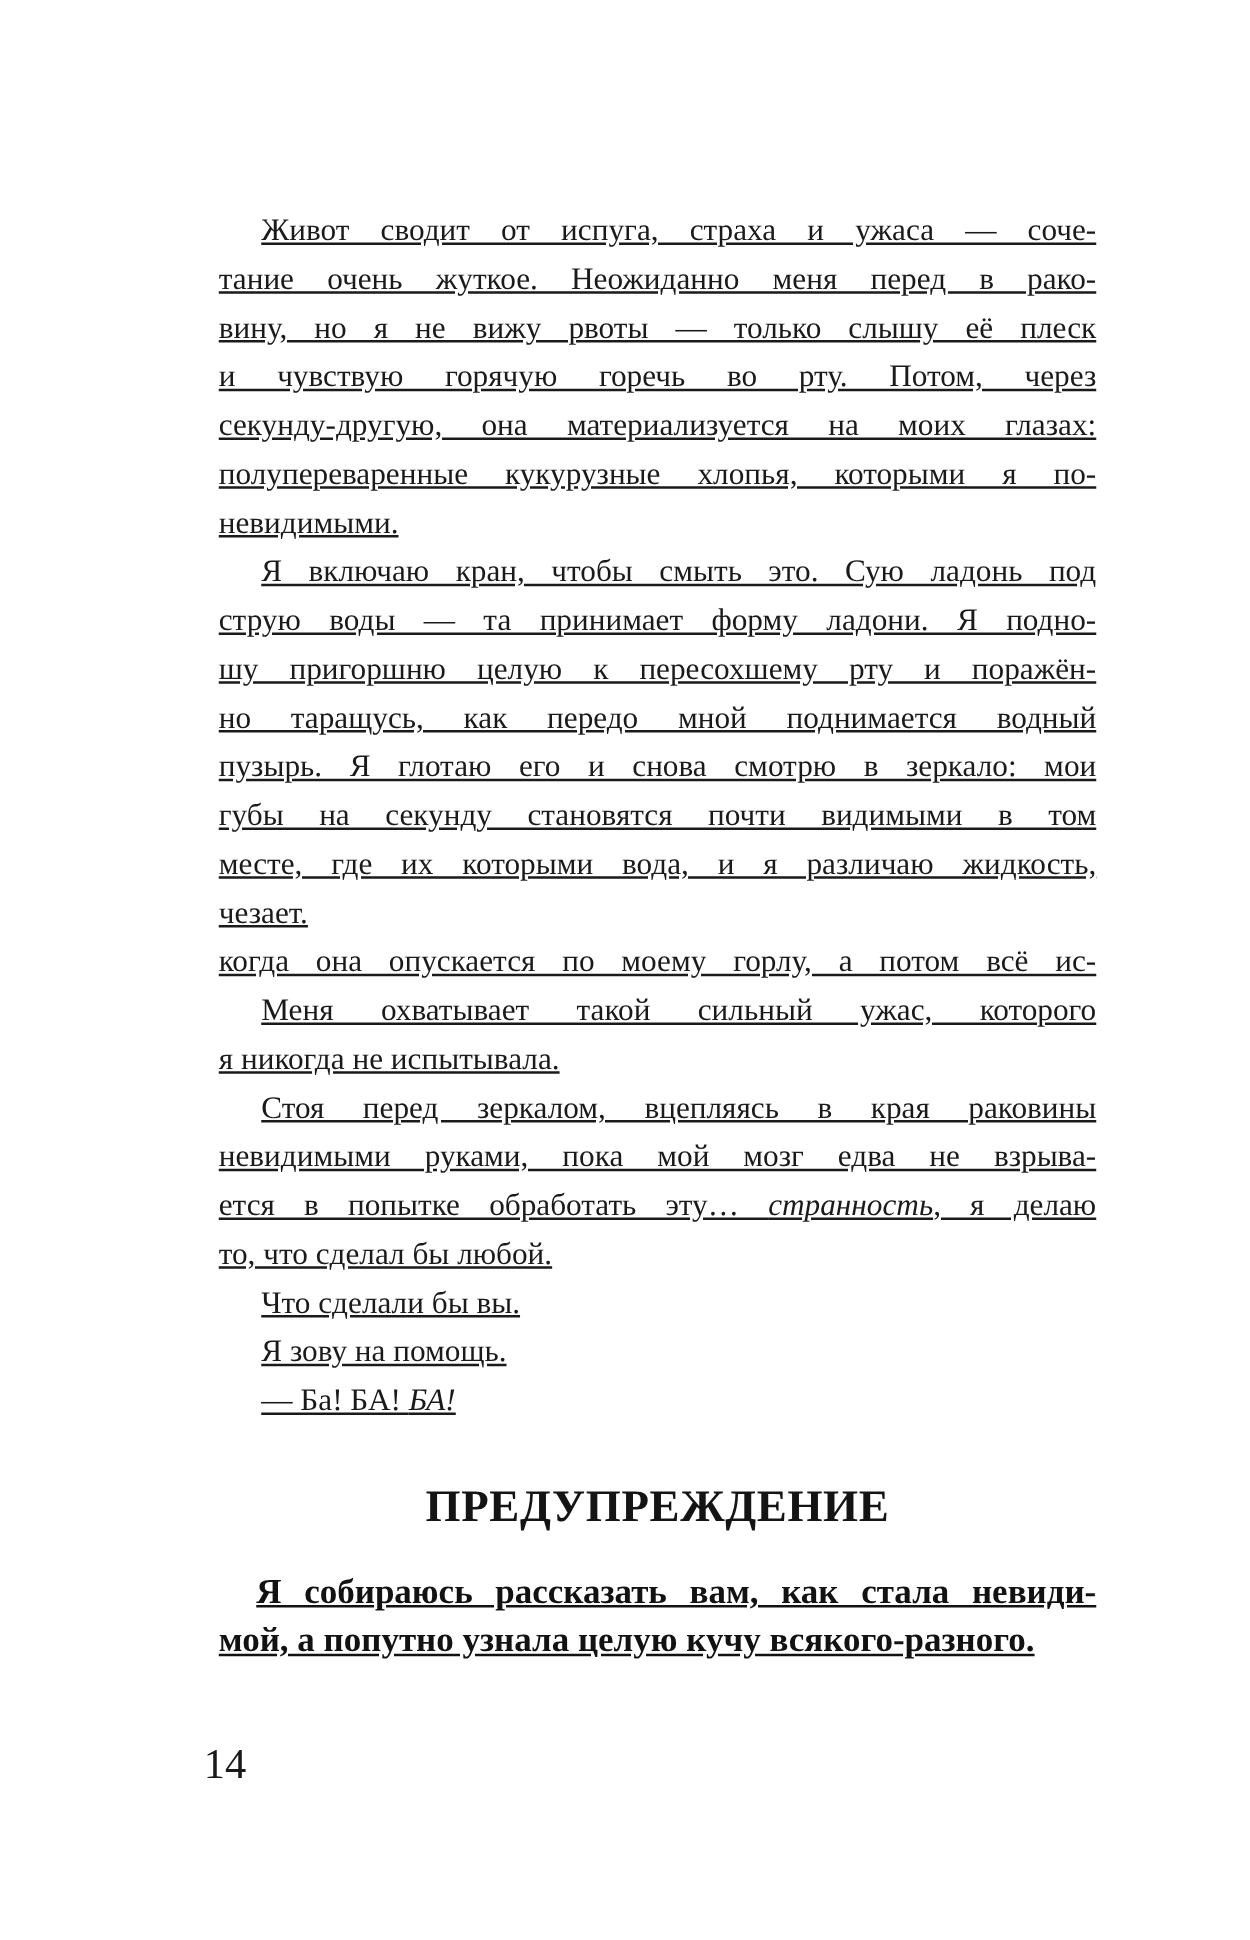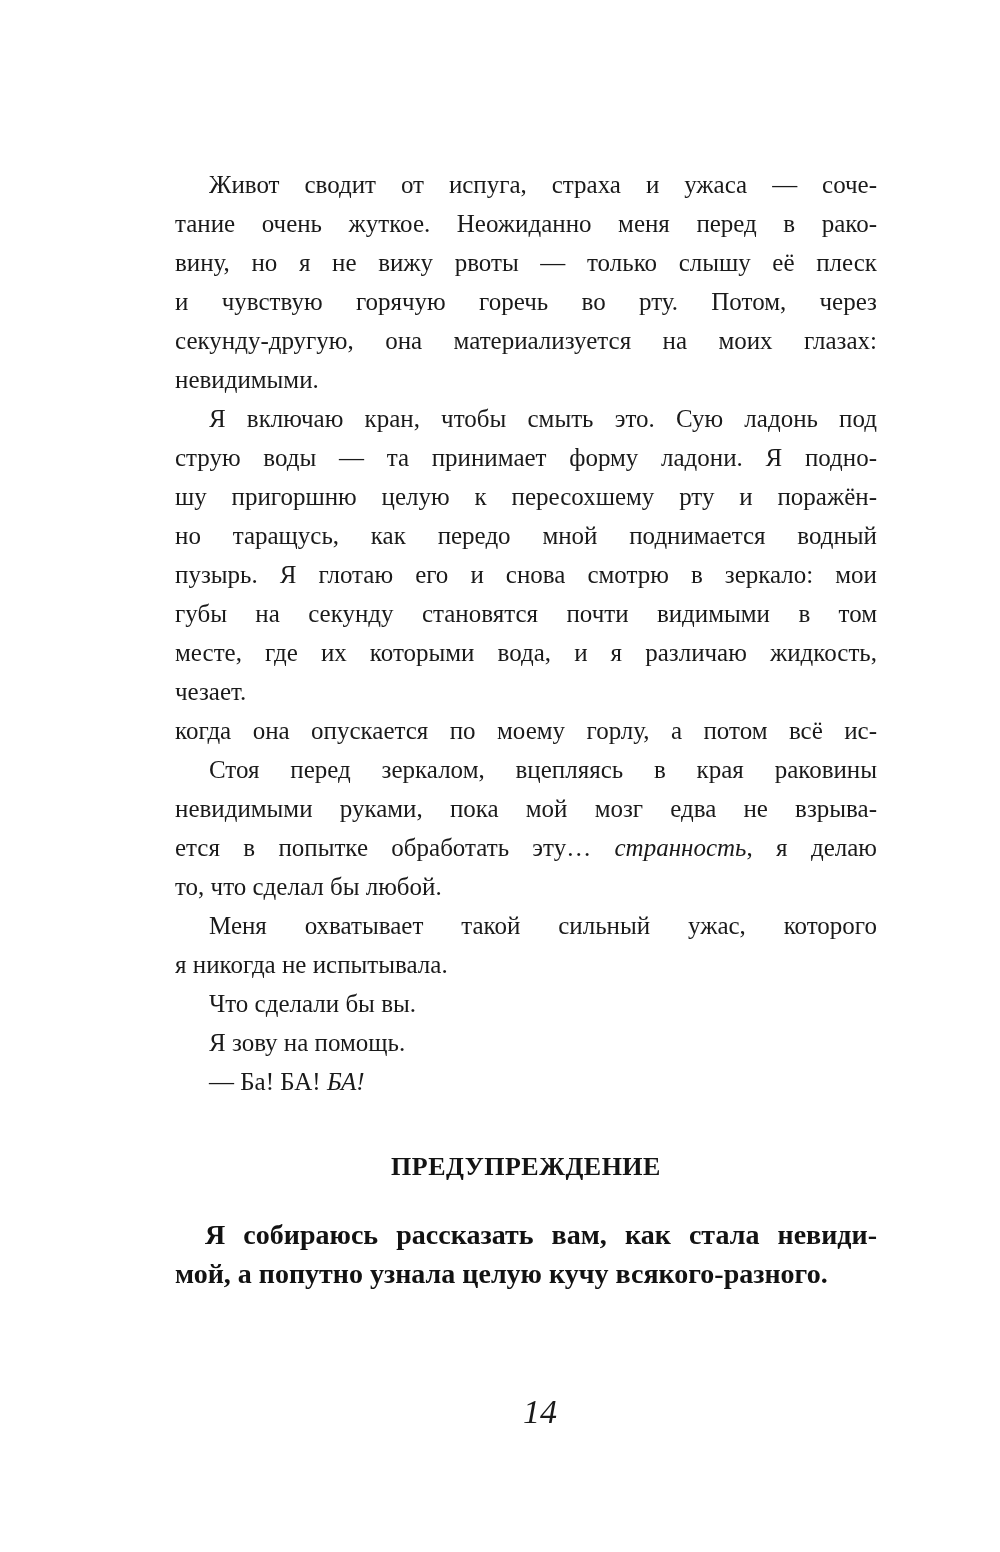--- a/index.html
+++ b/index.html
@@ -22,94 +22,95 @@
     top: 165px;
     width: 702px;
     font-size: 25px;
     line-height: 39px;
   }
   .para { margin: 0; }
   .line {
     height: 39px;
     text-align: justify;
     text-align-last: justify;
+    text-decoration: underline;
   }
   .line.first { text-indent: 34px; }
   .line.last {
     text-align: left;
     text-align-last: left;
   }
   .italic { font-style: italic; }
   .heading {
     margin-top: 46px;
     height: 39px;
     line-height: 39px;
     text-align: center;
     text-align-last: center;
     font-weight: bold;
-    font-size: 26px;
+    font-size: 36px;
     letter-spacing: 0.5px;
     color: #141414;
   }
   .warning {
     margin-top: 29px;
     font-weight: bold;
     font-size: 28px;
     color: #121212;
   }
   .warning .line.first { text-indent: 30px; }
   .page-number {
     position: absolute;
-    left: 189px;
+    left: 163px;
     top: 1392px;
     width: 702px;
-    text-align: center;
+    text-align: left;
     font-size: 34px;
     line-height: 40px;
     color: #1a1a1a;
-    font-style: italic;
   }
 </style>
 </head>
 <body>
 
 <div class="page">
   <div class="text-block">
 
     <div class="para">
       <div class="line first">Живот сводит от испуга, страха и ужаса — соче-</div>
       <div class="line">тание очень жуткое. Неожиданно меня перед в рако-</div>
       <div class="line">вину, но я не вижу рвоты — только слышу её плеск</div>
       <div class="line">и чувствую горячую горечь во рту. Потом, через</div>
       <div class="line">секунду-другую, она материализуется на моих глазах:</div>
+      <div class="line">полупереваренные кукурузные хлопья, которыми я по-</div>
       <div class="line last">невидимыми.</div>
     </div>
 
     <div class="para">
       <div class="line first">Я включаю кран, чтобы смыть это. Сую ладонь под</div>
       <div class="line">струю воды — та принимает форму ладони. Я подно-</div>
       <div class="line">шу пригоршню целую к пересохшему рту и поражён-</div>
       <div class="line">но таращусь, как передо мной поднимается водный</div>
       <div class="line">пузырь. Я глотаю его и снова смотрю в зеркало: мои</div>
       <div class="line">губы на секунду становятся почти видимыми в том</div>
       <div class="line">месте, где их которыми вода, и я различаю жидкость,</div>
       <div class="line last">чезает.</div>
       <div class="line">когда она опускается по моему горлу, а потом всё ис-</div>
     </div>
 
     <div class="para">
+      <div class="line first">Меня охватывает такой сильный ужас, которого</div>
+      <div class="line last">я никогда не испытывала.</div>
+    </div>
+
+    <div class="para">
       <div class="line first">Стоя перед зеркалом, вцепляясь в края раковины</div>
       <div class="line">невидимыми руками, пока мой мозг едва не взрыва-</div>
       <div class="line"><span>ется в попытке обработать эту… </span><span class="italic">странность</span><span>, я делаю</span></div>
       <div class="line last">то, что сделал бы любой.</div>
-    </div>
-
-    <div class="para">
-      <div class="line first">Меня охватывает такой сильный ужас, которого</div>
-      <div class="line last">я никогда не испытывала.</div>
     </div>
 
     <div class="para">
       <div class="line first last">Что сделали бы вы.</div>
     </div>
 
     <div class="para">
       <div class="line first last">Я зову на помощь.</div>
     </div>
 

